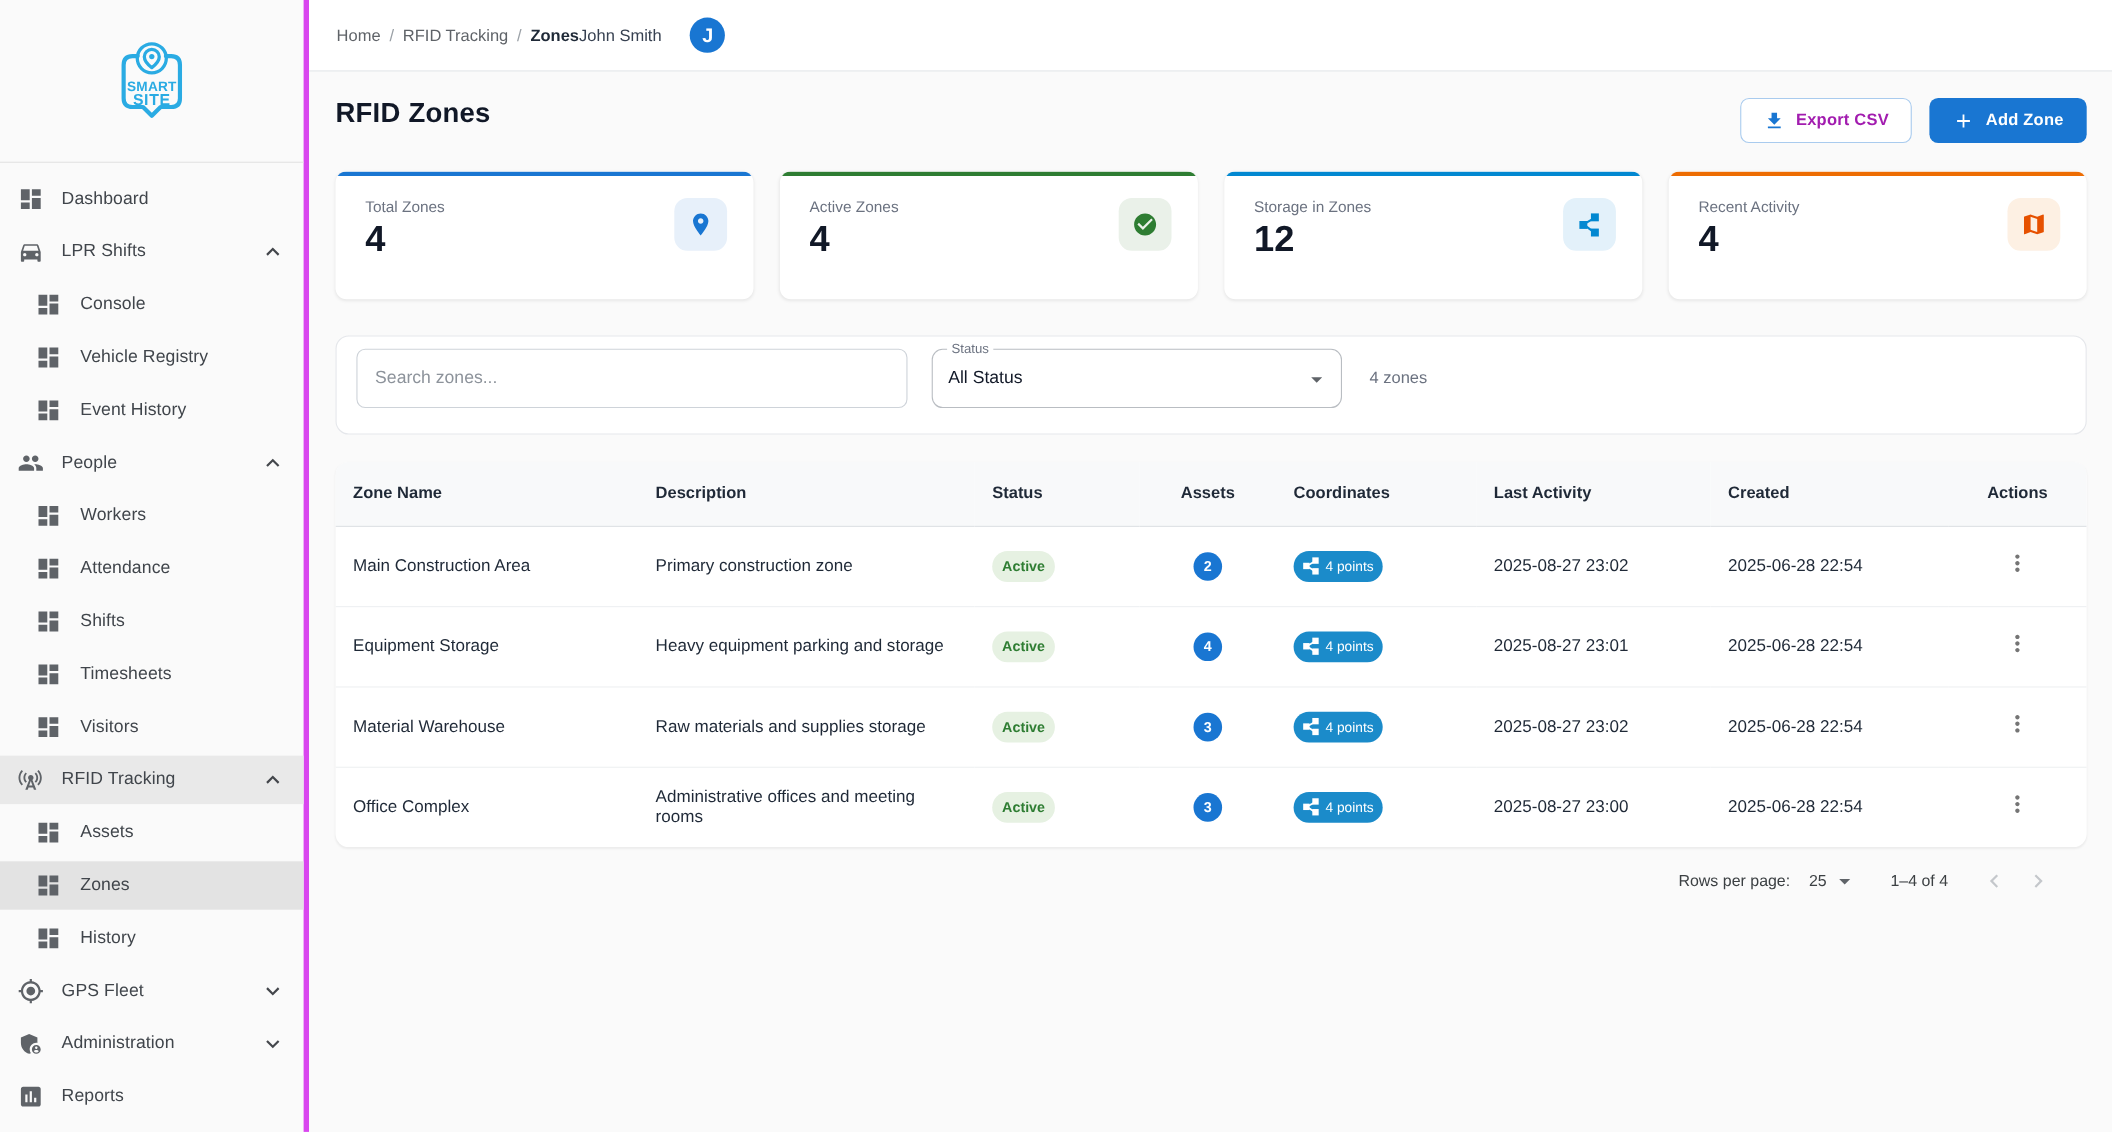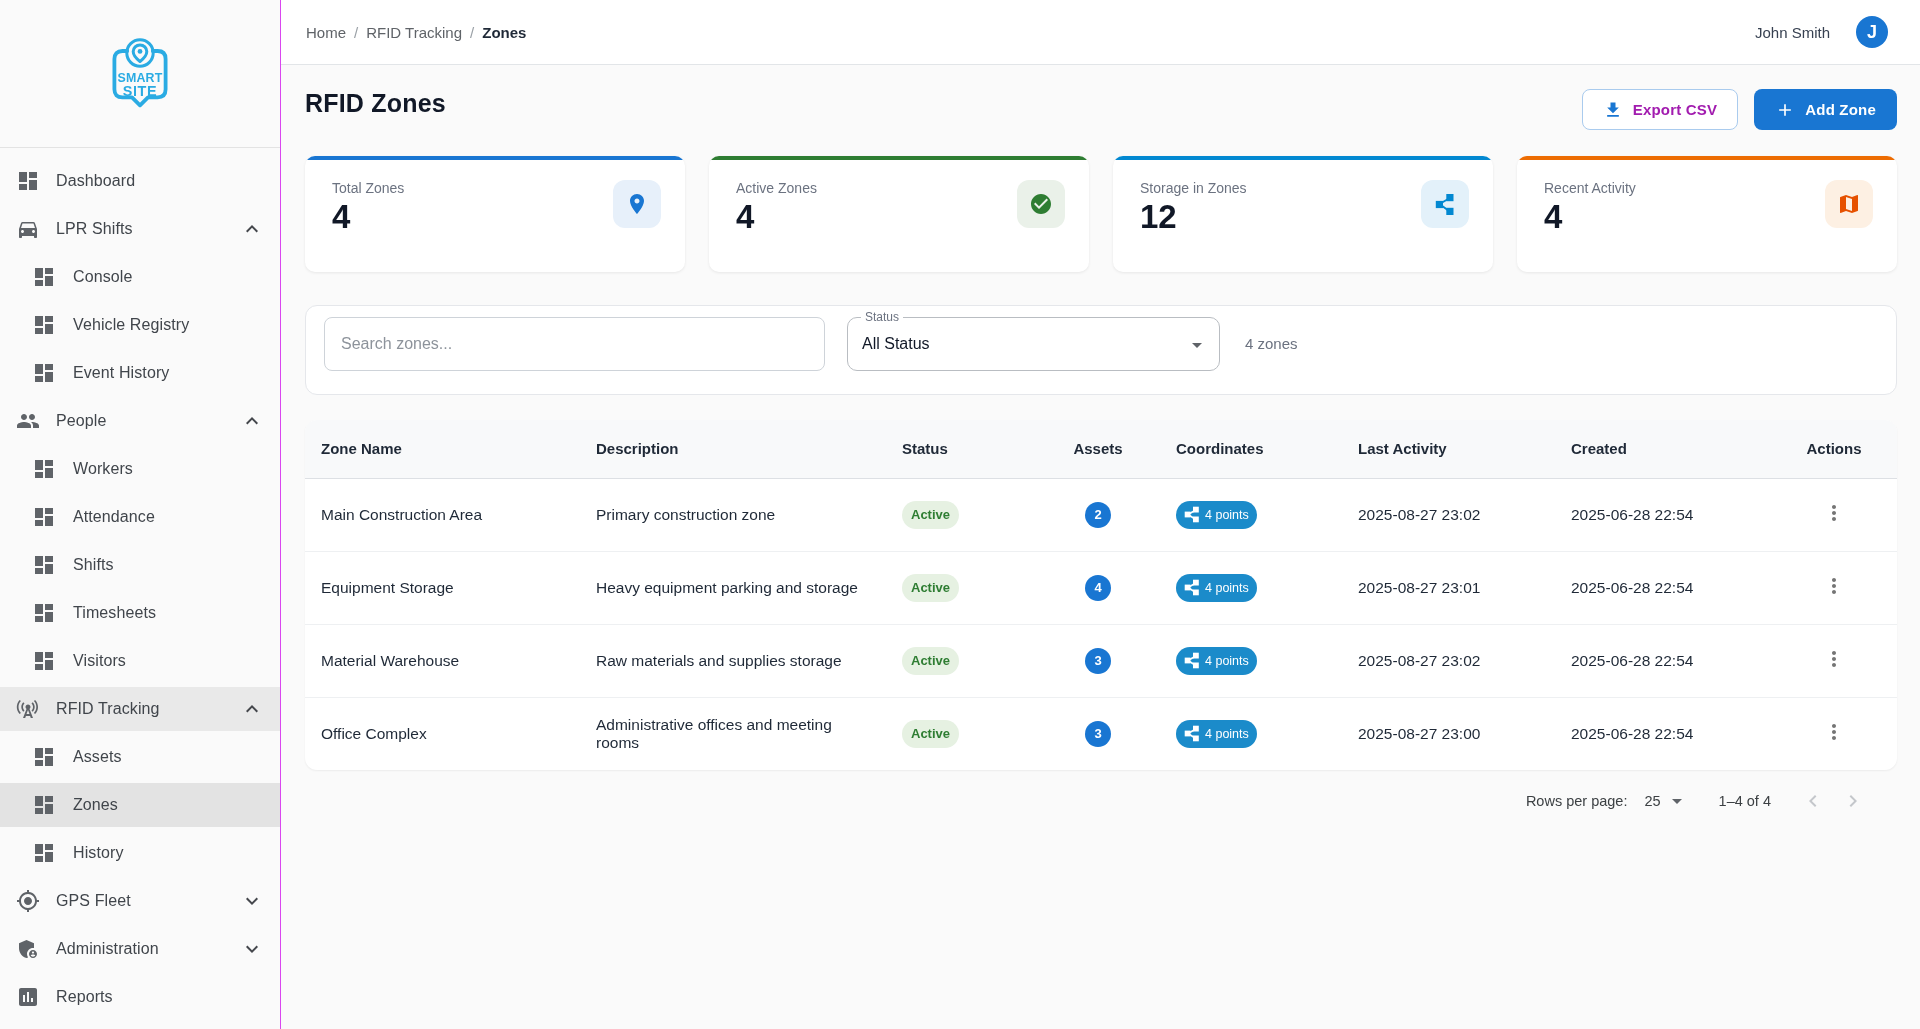--- a/index.html
+++ b/index.html
@@ -1,38 +1,38 @@
 <!DOCTYPE html>
 <html><head>
 <meta charset="utf-8">
 <style>
 * { margin:0; padding:0; box-sizing:border-box; }
 html,body { width:1920px; height:1029px; overflow:hidden; }
 body { font-family:"Liberation Sans", sans-serif; background:#fafafa; color:#212121; }
 .app { display:flex; width:1920px; height:1029px; }
 
 
-aside { width:281px; min-width:281px; background:#fafafa; border-right:1px solid #d946ef; }
+aside { width:281px; min-width:281px; background:#fafafa; border-right:5px solid #d946ef; }
 .logohold { height:148px; display:flex; align-items:center; justify-content:center; border-bottom:1px solid #e3e3e3; }
 nav { padding-top:9px; }
 .nav-item { height:48px; display:flex; align-items:center; position:relative; }
 .nav-item .ic { position:absolute; left:16px; top:12px; width:24px; height:24px; }
 .nav-item.sub .ic { left:32px; }
 .nav-item .lbl { position:absolute; left:56px; font-size:16px; color:#40454b; letter-spacing:0.1px; }
 .nav-item.sub .lbl { left:73px; }
 .nav-item .chev { position:absolute; right:16px; top:12px; width:24px; height:24px; fill:#44474c !important; }
 .nav-item.hl { background:#e9e9e9; height:44px; margin:2px 0; }
 .nav-item.hl .ic { top:10px; } .nav-item.hl .chev { top:10px; }
 .nav-item.sel { background:#e3e3e3; height:44px; margin:2px 0; }
 .nav-item.sel .ic { top:10px; }
 svg.gicon { fill:#5f6368; }
 
 
 .main { flex:1; display:flex; flex-direction:column; background:#fafafa; }
-header { height:65px; background:#fff; border-bottom:1px solid #e2e5e8; display:flex; align-items:center; justify-content:space-between; padding:0 33px 0 25px; }
+header { height:65px; background:#fff; border-bottom:1px solid #e2e5e8; display:flex; align-items:center; padding:0 33px 0 25px; }
 .crumbs { font-size:15px; color:#5f6368; display:flex; align-items:center; gap:8px; }
 .crumbs .sep { color:#9aa0a6; }
 .crumbs .cur { color:#1f2937; font-weight:700; }
 .user { display:flex; align-items:center; gap:26px; font-size:15px; color:#374151; }
 .avatar { width:32px; height:32px; border-radius:50%; background:#1976d2; color:#fff; display:flex; align-items:center; justify-content:center; font-size:18px; font-weight:bold; }
 
 .content { padding:24px; }
 .titlerow { display:flex; align-items:flex-start; justify-content:space-between; margin-bottom:26px; }
 h1 { font-size:25px; font-weight:700; color:#111827; letter-spacing:0.2px; }
 .btns { display:flex; gap:16px; }

